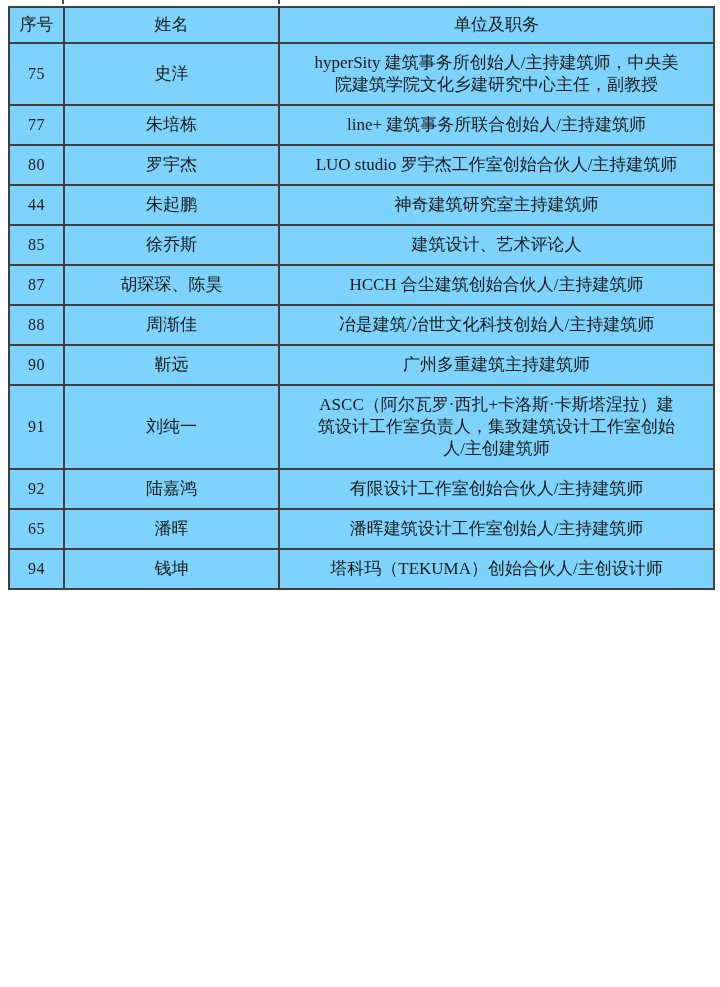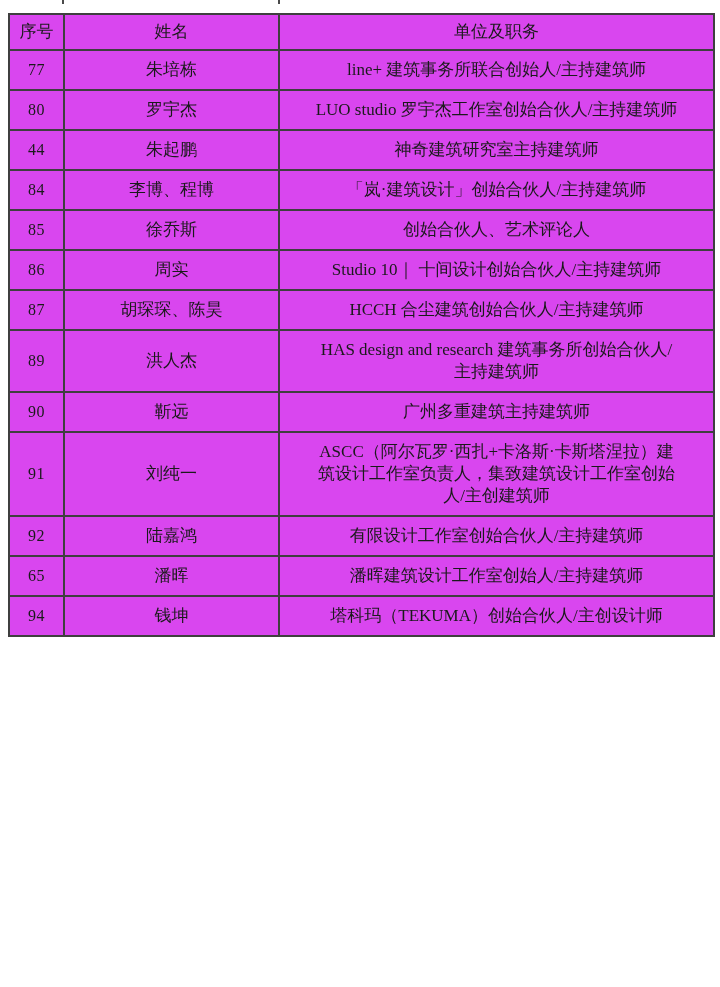--- a/index.html
+++ b/index.html
@@ -21,22 +21,22 @@
     width: 2px;
     height: 4px;
     background: #4a4a4a;
   }
   #frag-1 { left: 62px; }
   #frag-2 { left: 278px; }
   table.roster {
     border-collapse: collapse;
     table-layout: fixed;
     width: 705px;
-    margin: 13px 0 0 8px;
-    background: #d946ef;
+    margin: 6px 0 0 8px;
+    background: #7dd3fc;
   }
   col.c-no    { width: 55px; }
   col.c-name  { width: 215px; }
   col.c-title { width: 435px; }
   th, td {
     border: 2px solid #3f3f3f;
     text-align: center;
     vertical-align: middle;
     font-size: 17px;
     line-height: 22px;
@@ -67,20 +67,26 @@
     <col class="c-title">
   </colgroup>
   <thead>
     <tr>
       <th>序号</th>
       <th>姓名</th>
       <th>单位及职务</th>
     </tr>
   </thead>
   <tbody id="rows">
+  <tr>
+    <td class="no-cell">75</td>
+    <td>史洋</td>
+    <td>hyperSity 建筑事务所创始人/主持建筑师，中央美
+院建筑学院文化乡建研究中心主任，副教授</td>
+  </tr>
 
 
   <tr>
     <td class="no-cell">77</td>
     <td>朱培栋</td>
     <td>line+ 建筑事务所联合创始人/主持建筑师</td>
   </tr>
 
 
 
@@ -91,51 +97,40 @@
   </tr>
 
 
 
   <tr>
     <td class="no-cell">44</td>
     <td>朱起鹏</td>
     <td>神奇建筑研究室主持建筑师</td>
   </tr>
 
-  <tr>
-    <td class="no-cell">84</td>
-    <td>李博、程博</td>
-    <td>「岚·建筑设计」创始合伙人/主持建筑师</td>
-  </tr>
 
   <tr>
     <td class="no-cell">85</td>
     <td>徐乔斯</td>
-    <td>创始合伙人、艺术评论人</td>
+    <td>建筑设计、艺术评论人</td>
   </tr>
 
-  <tr>
-    <td class="no-cell">86</td>
-    <td>周实</td>
-    <td>Studio 10｜ 十间设计创始合伙人/主持建筑师</td>
-  </tr>
 
   <tr>
     <td class="no-cell">87</td>
     <td>胡琛琛、陈昊</td>
     <td>HCCH 合尘建筑创始合伙人/主持建筑师</td>
   </tr>
 
+  <tr>
+    <td class="no-cell">88</td>
+    <td>周渐佳</td>
+    <td>冶是建筑/冶世文化科技创始人/主持建筑师</td>
+  </tr>
 
-  <tr>
-    <td class="no-cell">89</td>
-    <td>洪人杰</td>
-    <td>HAS design and research 建筑事务所创始合伙人/
-主持建筑师</td>
-  </tr>
 
   <tr>
     <td class="no-cell">90</td>
     <td>靳远</td>
     <td>广州多重建筑主持建筑师</td>
   </tr>
 
   <tr>
     <td class="no-cell">91</td>
     <td>刘纯一</td>

